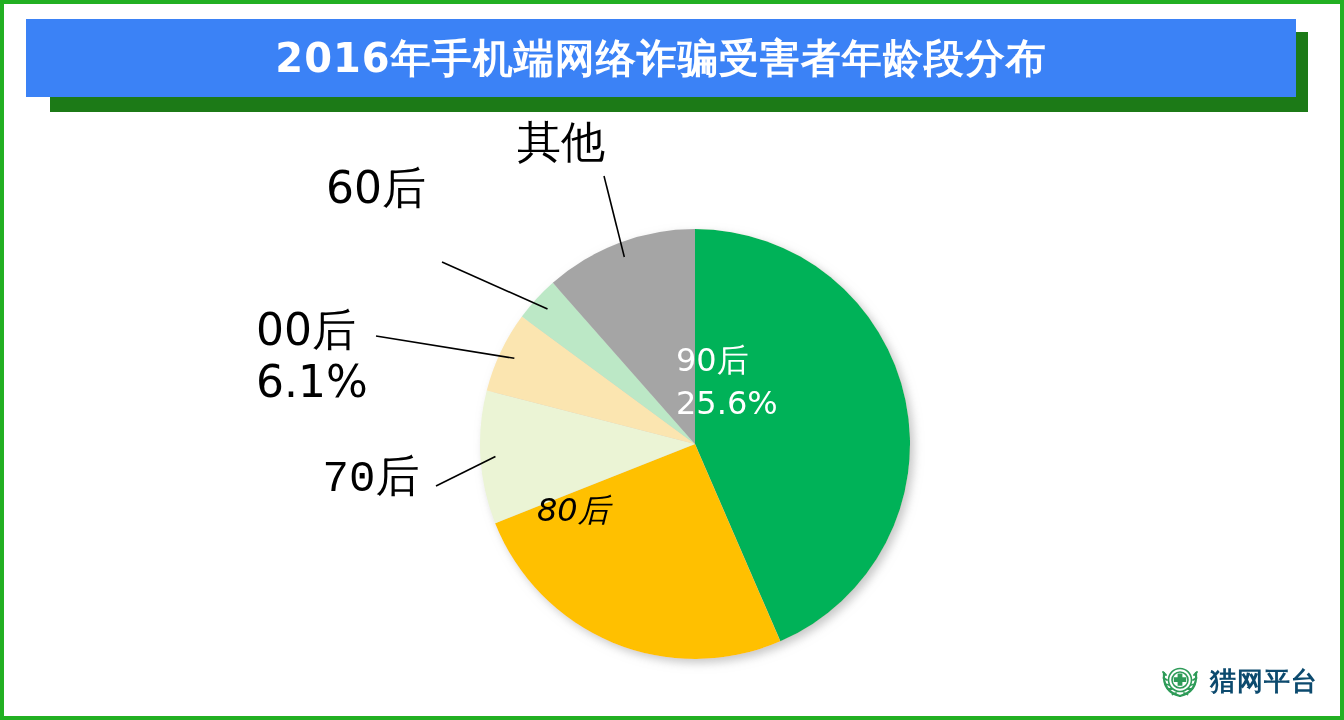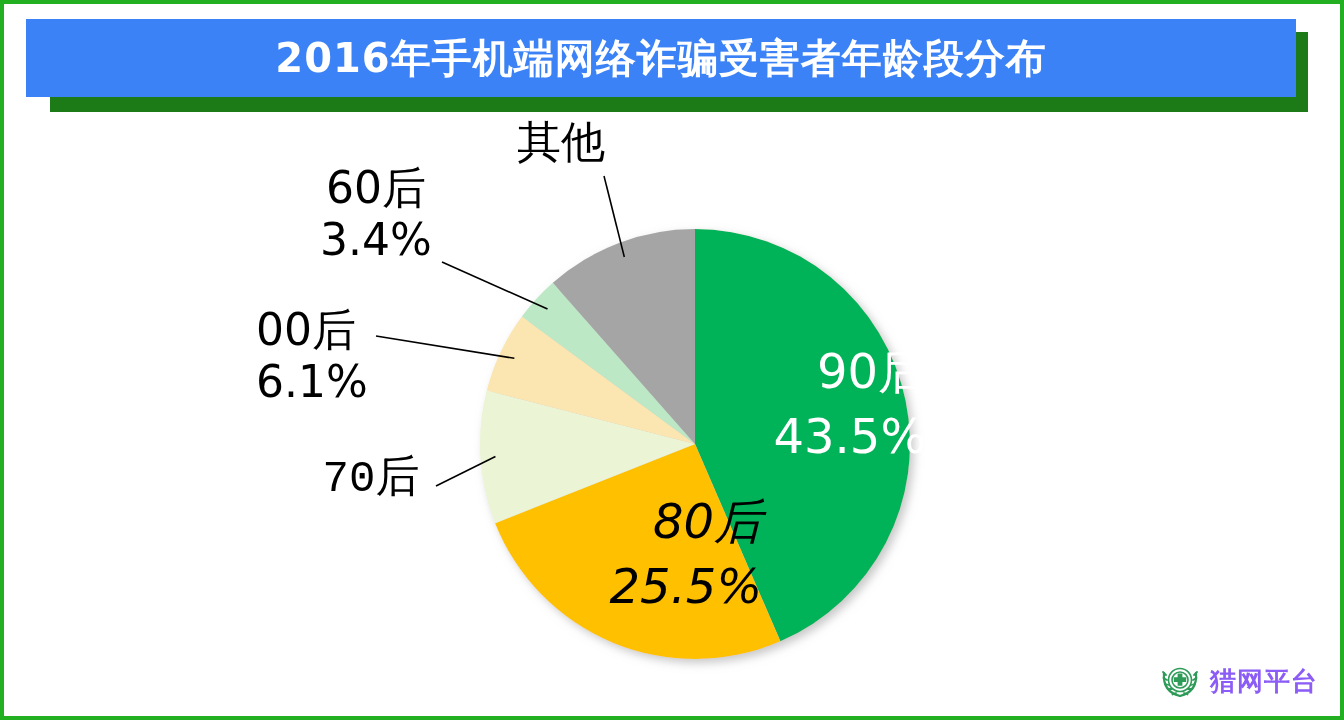--- a/index.html
+++ b/index.html
@@ -78,42 +78,42 @@
     white-space: nowrap;
     font-family: "DejaVu Sans", "Liberation Sans", sans-serif;
   }
   .outside-label .lbl-name { display: block; }
   .outside-label .lbl-val  { display: block; }
   .al-center { text-align: center; }
   .al-left   { text-align: left; }
 
   .inside-label {
     position: absolute;
-    font-size: 48px;
+    font-size: 32px;
     line-height: 1.35;
-    text-align: right;
+    text-align: left;
     white-space: nowrap;
     font-family: "DejaVu Sans", "Liberation Sans", sans-serif;
   }
   .inside-label .lbl-name { display: block; }
   .inside-label .lbl-val  { display: block; }
   .ins-white { color: #ffffff; }
   .ins-black { color: #000000; font-style: italic; }
 
   
   #logo {
     position: absolute;
     right: 22px;
     bottom: 14px;
     display: flex;
     align-items: center;
     gap: 9px;
   }
   #logo-text {
-    color: #8b5cf6;
+    color: #0c4a6e;
     font-size: 26px;
     font-weight: bold;
     letter-spacing: 1px;
     line-height: 1;
     font-family: "DejaVu Sans", "Liberation Sans", sans-serif;
   }
 </style>
 </head>
 <body>
 
@@ -147,40 +147,38 @@
           <path d="M 432 382 L 491.44 352.55" stroke="#000000" stroke-width="1.6" fill="none"></path>
         </g>
     </svg>
 
     <div class="outside-label al-center" style="left:452px; top:12px; width:210px;">
       <span class="lbl-name">其他</span>
     </div>
 
     <div class="outside-label al-center" style="left:282px; top:58px; width:180px;">
       <span class="lbl-name">60后</span>
-      <span class="lbl-val">3.4%</span>
     </div>
 
     <div class="outside-label al-left" style="left:252px; top:200px; width:180px;">
       <span class="lbl-name">00后</span>
       <span class="lbl-val">6.1%</span>
     </div>
 
     <div class="outside-label al-center" style="left:272px; top:350px; width:190px;font-family:Liberation Mono, monospace;">
       <span class="lbl-name">70后</span>
     </div>
 
     <div class="inside-label ins-white" style="left:672px; top:235px; width:250px;">
       <span class="lbl-name">90后</span>
-      <span class="lbl-val">43.5%</span>
+      <span class="lbl-val">25.6%</span>
     </div>
 
     <div class="inside-label ins-black" style="left:533px; top:385px; width:225px;">
       <span class="lbl-name">80后</span>
-      <span class="lbl-val">25.5%</span>
     </div>
 
   </div>
 
   <div id="logo">
     <svg width="42" height="42" viewBox="0 0 42 42">
       <g fill="none" stroke="#2E9B58" stroke-width="1.6">
         <circle cx="21" cy="20" r="11.5"></circle>
         <circle cx="21" cy="20" r="8"></circle>
         <path d="M21 36 C 9 33 4 25 5 13" stroke-width="2.2" stroke-linecap="round"></path>

